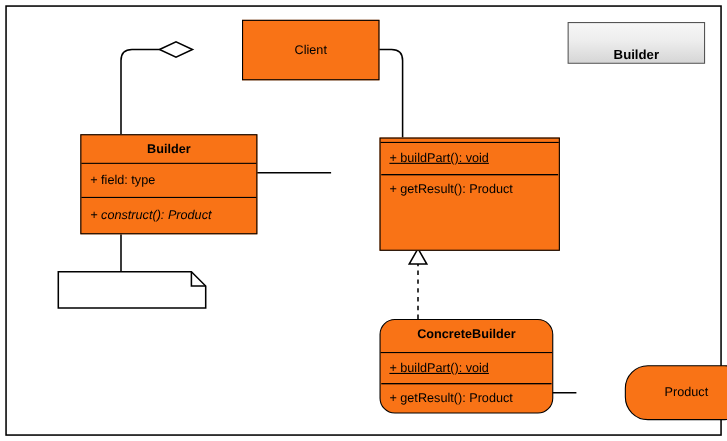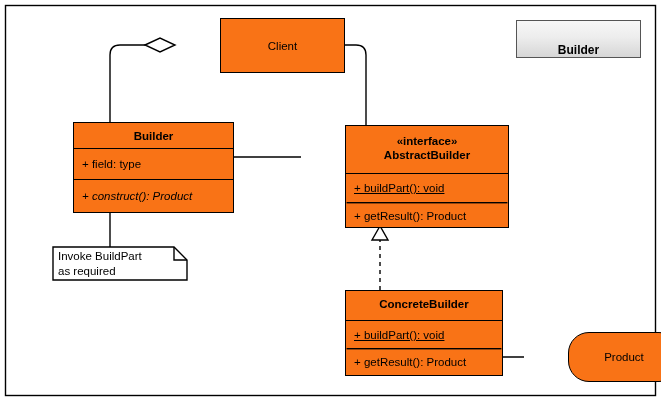--- a/index.html
+++ b/index.html
@@ -145,52 +145,44 @@
     </div>
     <div class="uml-row sep-single" style="height:31px;">
       <span>+ field: type</span>
     </div>
     <div class="uml-row sep-single" style="height:32px;font-style:italic;">
       <span>+ construct(): Product</span>
     </div>
   </div>
 
   <div class="uml-box" style="left:301px; top:125px; width:164px; height:103px;">
-    <div class="uml-head" style="height:44px;">
-      <span class="guillemet">«interface»</span>
-      <span>AbstractBuilder</span>
-    </div>
     <div class="uml-row sep-double" style="height:29px; margin-top:3px;">
       <span>+ buildPart(): void</span>
     </div>
     <div class="uml-row" style="height:27px;">
       <span>+ getResult(): Product</span>
     </div>
   </div>
 
-  <div class="uml-box" style="left:301px; top:290px; width:158px; height:86px;">
+  <div class="uml-box" style="left:301px; top:290px; width:158px; height:86px;border-radius:14px;">
     <div class="uml-head" style="height:26px;">
       <span>ConcreteBuilder</span>
     </div>
     <div class="uml-row sep-double" style="height:28px; margin-top:3px;">
       <span>+ buildPart(): void</span>
     </div>
     <div class="uml-row" style="height:27px;">
       <span>+ getResult(): Product</span>
     </div>
   </div>
 
   <div class="uml-box" style="left:524px; top:332px; width:112px; height:50px;border-radius:21px;">
     <div class="uml-head plain" style="height:100%;">
       <span>Product</span>
     </div>
   </div>
 
-  <div id="note-box" style="left:53px; top:247px; width:134px; height:33px;">
-    <div class="note-text" style="top:2px;">Invoke BuildPart</div>
-    <div class="note-text" style="top:17px;">as required</div>
-  </div>
 
   <div id="builder-title" style="left:516px; top:20px; width:125px; height:38px;">
     <span>Builder</span>
   </div>
 
 </div>
 
 </body></html>

